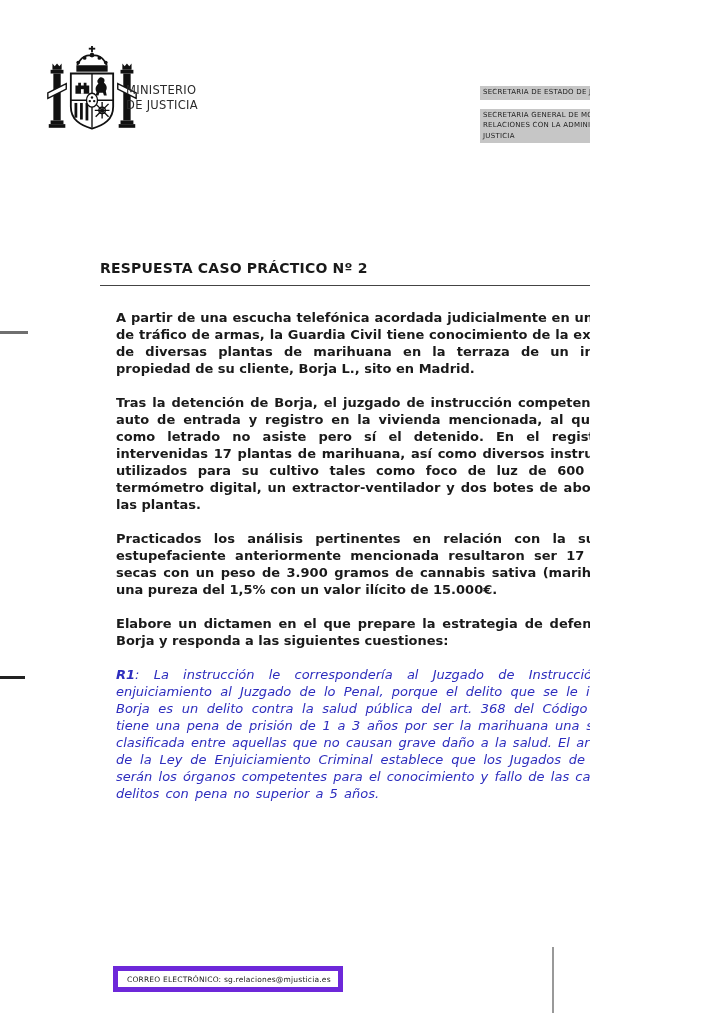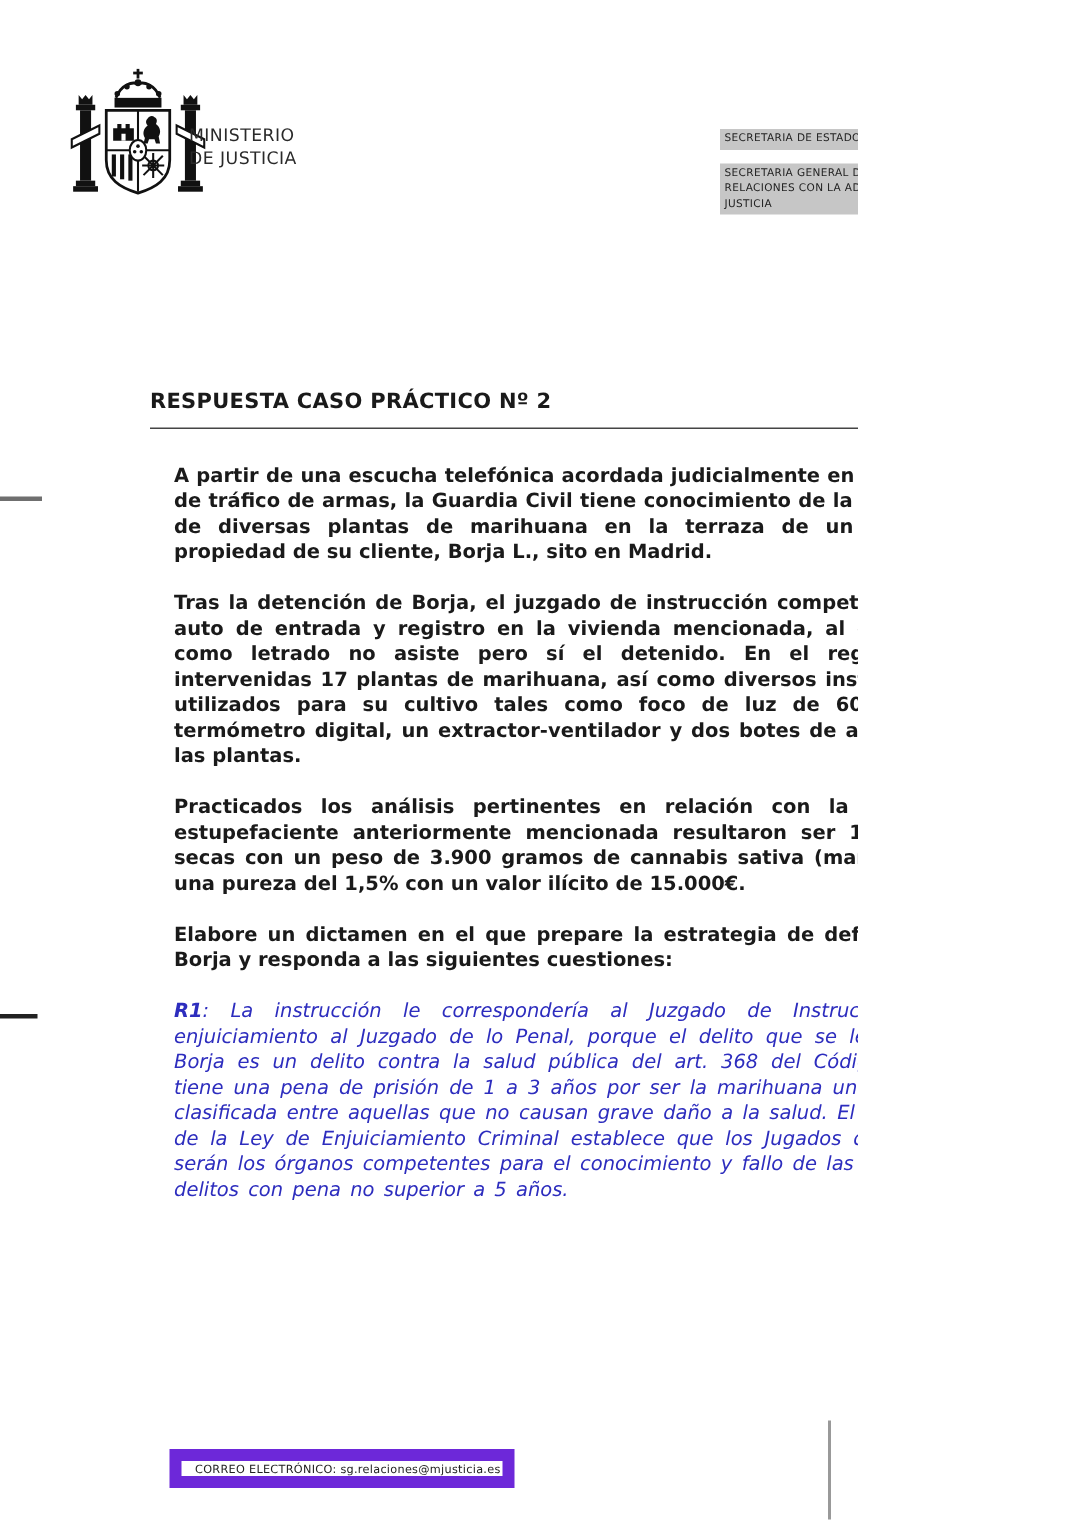--- a/index.html
+++ b/index.html
@@ -1,19 +1,20 @@
 <!DOCTYPE html>
 <html style="--answer-blue: #2d2dbe; --label-bg: #c6c6c6;"><head>
 <meta charset="utf-8">
 <style>
   html, body { margin:0; padding:0; background:#ffffff; }
   .page {
     position:relative; width:572px; height:1019px; background:#ffffff;
     font-family:"DejaVu Sans","Liberation Sans",sans-serif; color:#1a1a1a;
     overflow:hidden;
+    padding-left:18px;
   }
 
   
   .fold-mark { position:absolute; left:0; height:3px; }
   .fold-mark-1 { top:331px; width:28px; background:#6f6f6f; }
   .fold-mark-2 { top:676px; width:25px; background:#222; }
 
   
   .coat { position:absolute; left:46px; top:44px; width:92px; height:94px; }
   .ministry { position:absolute; left:126px; top:83px; font-size:11.5px; line-height:15px; color:#2a2a2a; letter-spacing:0.3px; }
@@ -35,21 +36,21 @@
   .para { font-weight:bold; }
   .question { margin-top:48px !important; }
   .q-num { display:inline-block; width:40px; font-weight:normal; }
   .q-text { font-weight:bold; }
   .answer { color:var(--answer-blue,#2d2dbe); font-style:italic; word-spacing:2px; }
   .answer .r-label { font-weight:bold; }
 
   
   .email-box {
     position:absolute; left:113px; top:966px; width:230px; height:26px;
-    border:8px solid #6d28d9; box-sizing:border-box;
+    border:5px solid #6d28d9; box-sizing:border-box;
     display:flex; align-items:center; padding-left:9px;
     font-size:7.5px; letter-spacing:0.2px; color:#222;
   }
   .footer-rule { position:absolute; left:552px; top:947px; width:2px; height:66px; background:#999; }
   .footer-address { position:absolute; left:561px; top:950px; font-size:7.5px; line-height:11px; color:#333; letter-spacing:0.2px; }
 </style>
 </head>
 <body>
 
 <div class="page">

